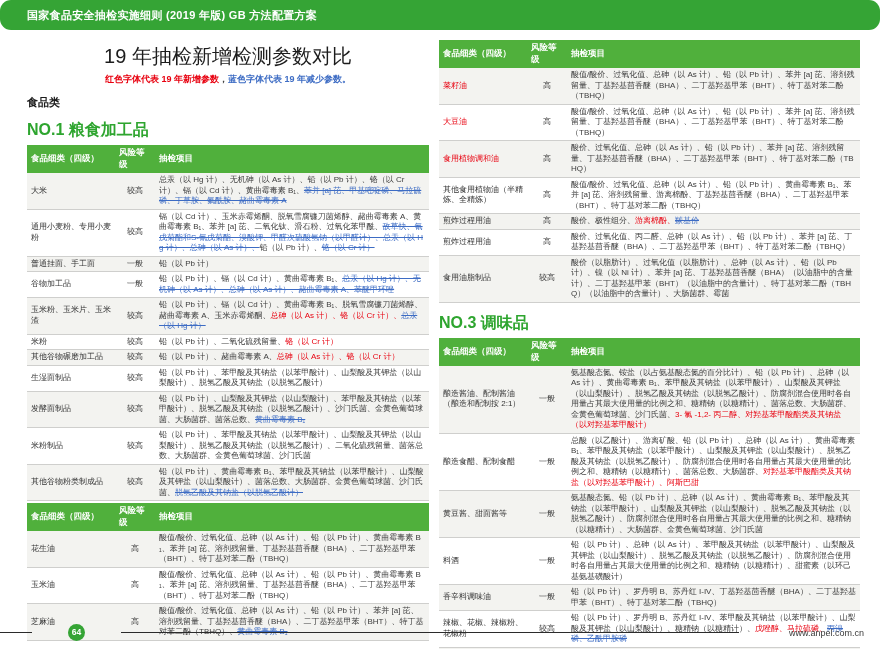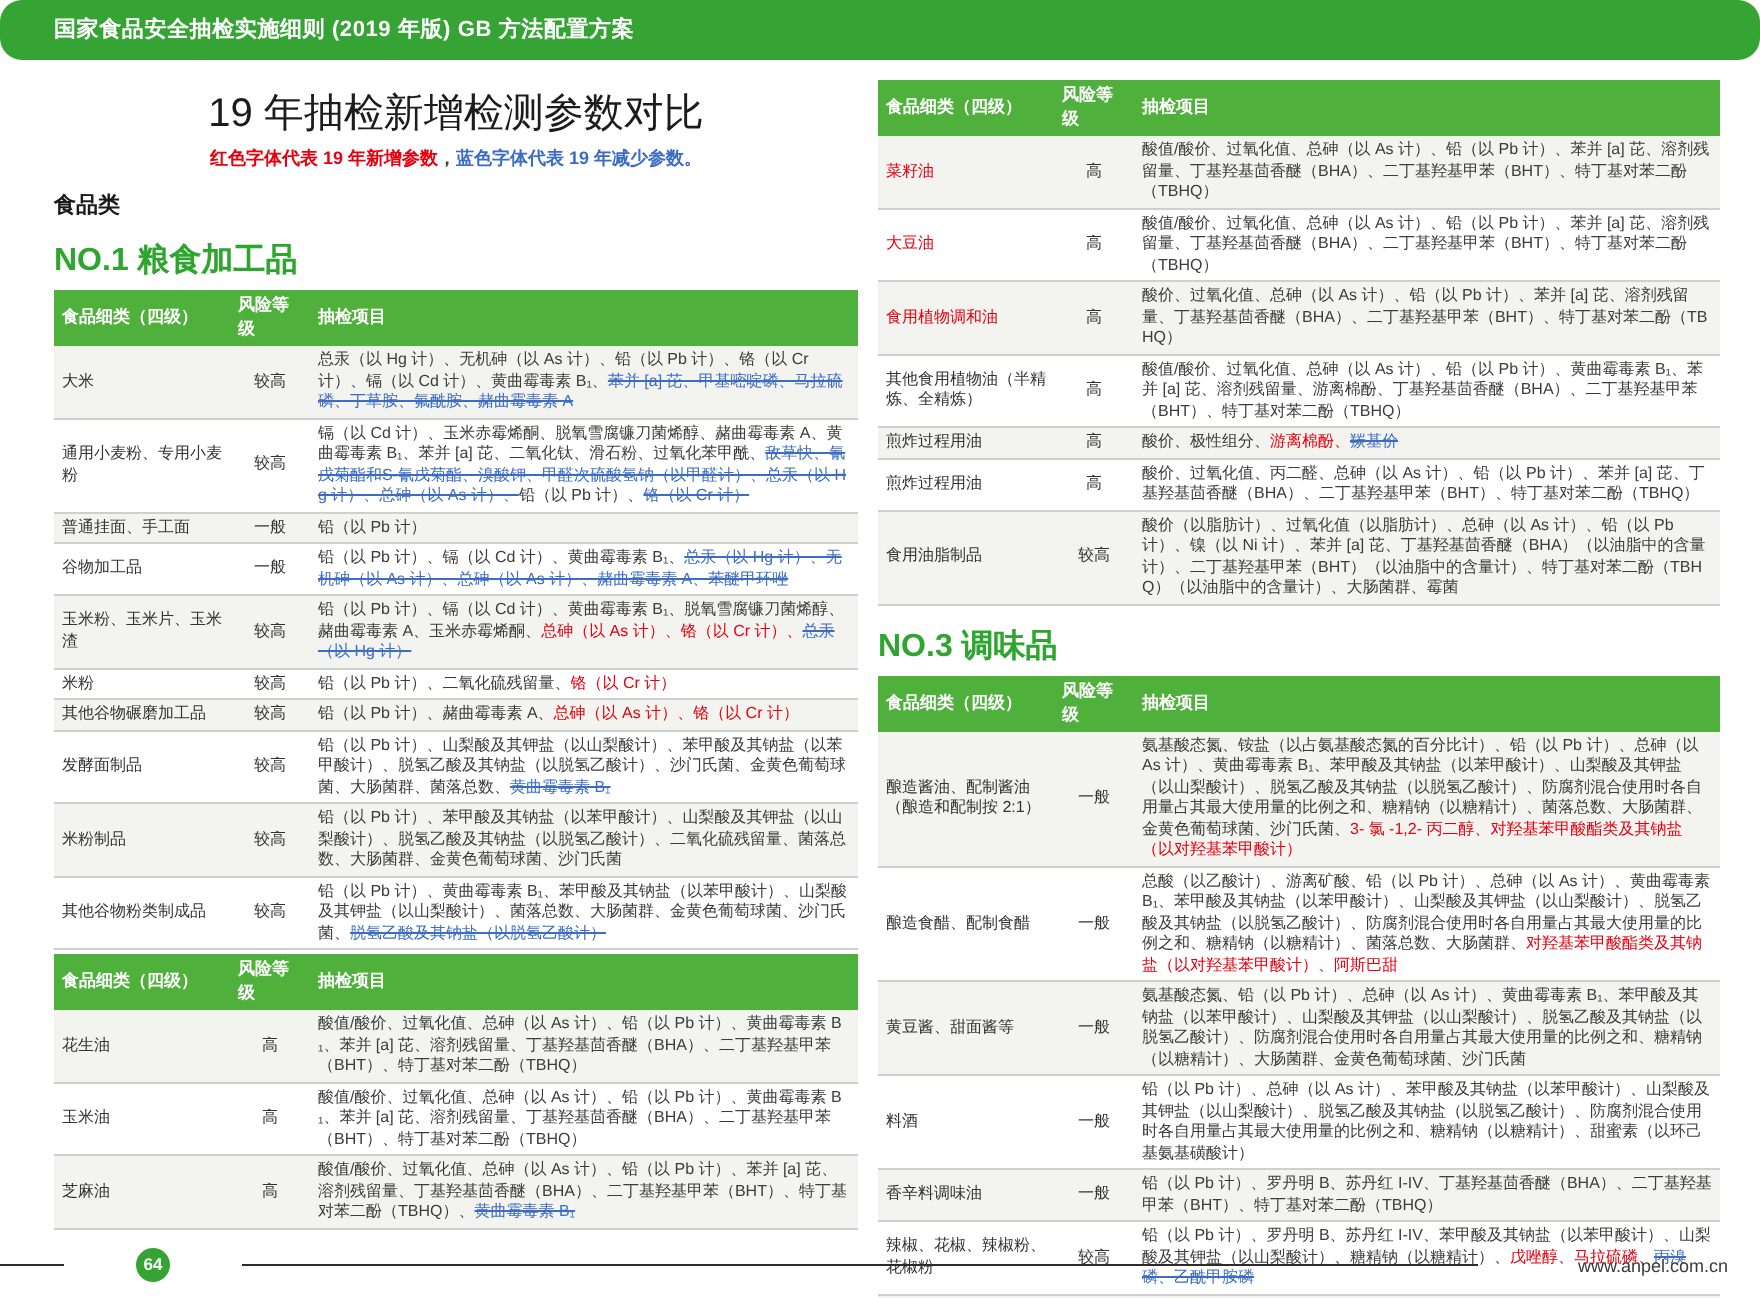--- a/index.html
+++ b/index.html
@@ -93,20 +93,25 @@
               <td class="cat c0">米粉</td>
               <td class="risk c1">较高</td>
               <td class="items c2"><span class="seg-n">铅（以 Pb 计）、二氧化硫残留量、</span><span class="seg-r">铬（以 Cr 计）</span></td>
             </tr>
             <tr>
               <td class="cat c0">其他谷物碾磨加工品</td>
               <td class="risk c1">较高</td>
               <td class="items c2"><span class="seg-n">铅（以 Pb 计）、赭曲霉毒素 A、</span><span class="seg-r">总砷（以 As 计）、铬（以 Cr 计）</span></td>
             </tr>
             <tr>
+              <td class="cat c0">生湿面制品</td>
+              <td class="risk c1">较高</td>
+              <td class="items c2"><span class="seg-n">铅（以 Pb 计）、苯甲酸及其钠盐（以苯甲酸计）、山梨酸及其钾盐（以山梨酸计）、脱氢乙酸及其钠盐（以脱氢乙酸计）</span></td>
+            </tr>
+            <tr>
               <td class="cat c0">发酵面制品</td>
               <td class="risk c1">较高</td>
               <td class="items c2"><span class="seg-n">铅（以 Pb 计）、山梨酸及其钾盐（以山梨酸计）、苯甲酸及其钠盐（以苯甲酸计）、脱氢乙酸及其钠盐（以脱氢乙酸计）、沙门氏菌、金黄色葡萄球菌、大肠菌群、菌落总数、</span><span class="seg-b">黄曲霉毒素 B₁</span></td>
             </tr>
             <tr>
               <td class="cat c0">米粉制品</td>
               <td class="risk c1">较高</td>
               <td class="items c2"><span class="seg-n">铅（以 Pb 计）、苯甲酸及其钠盐（以苯甲酸计）、山梨酸及其钾盐（以山梨酸计）、脱氢乙酸及其钠盐（以脱氢乙酸计）、二氧化硫残留量、菌落总数、大肠菌群、金黄色葡萄球菌、沙门氏菌</span></td>
             </tr>
             <tr>

